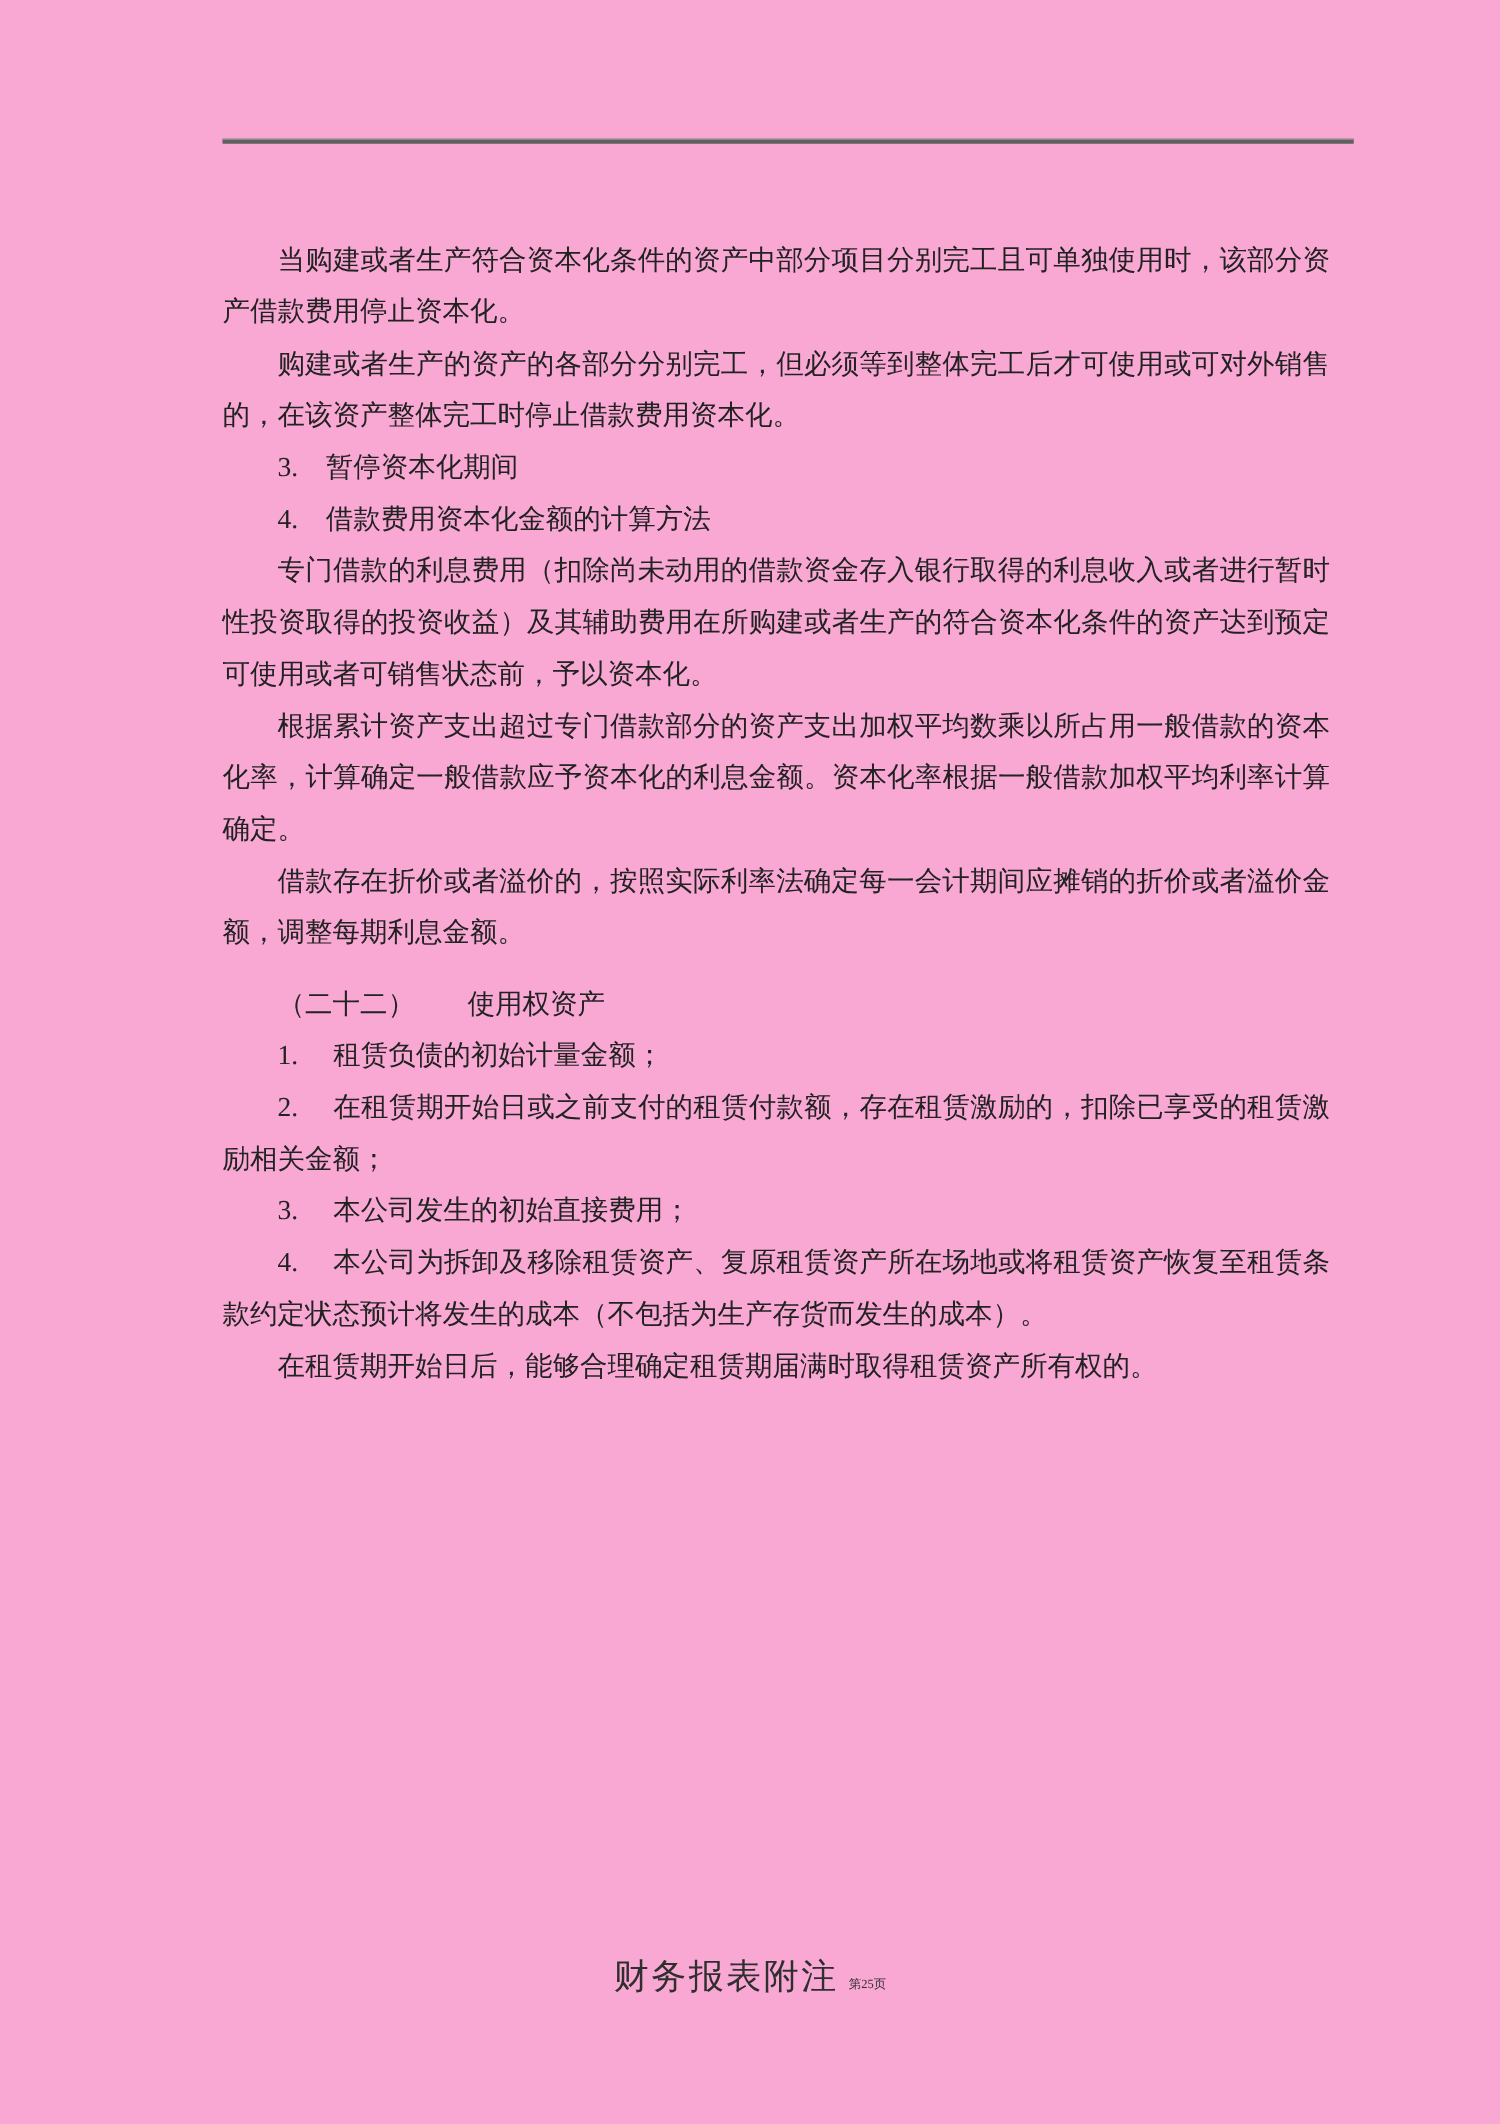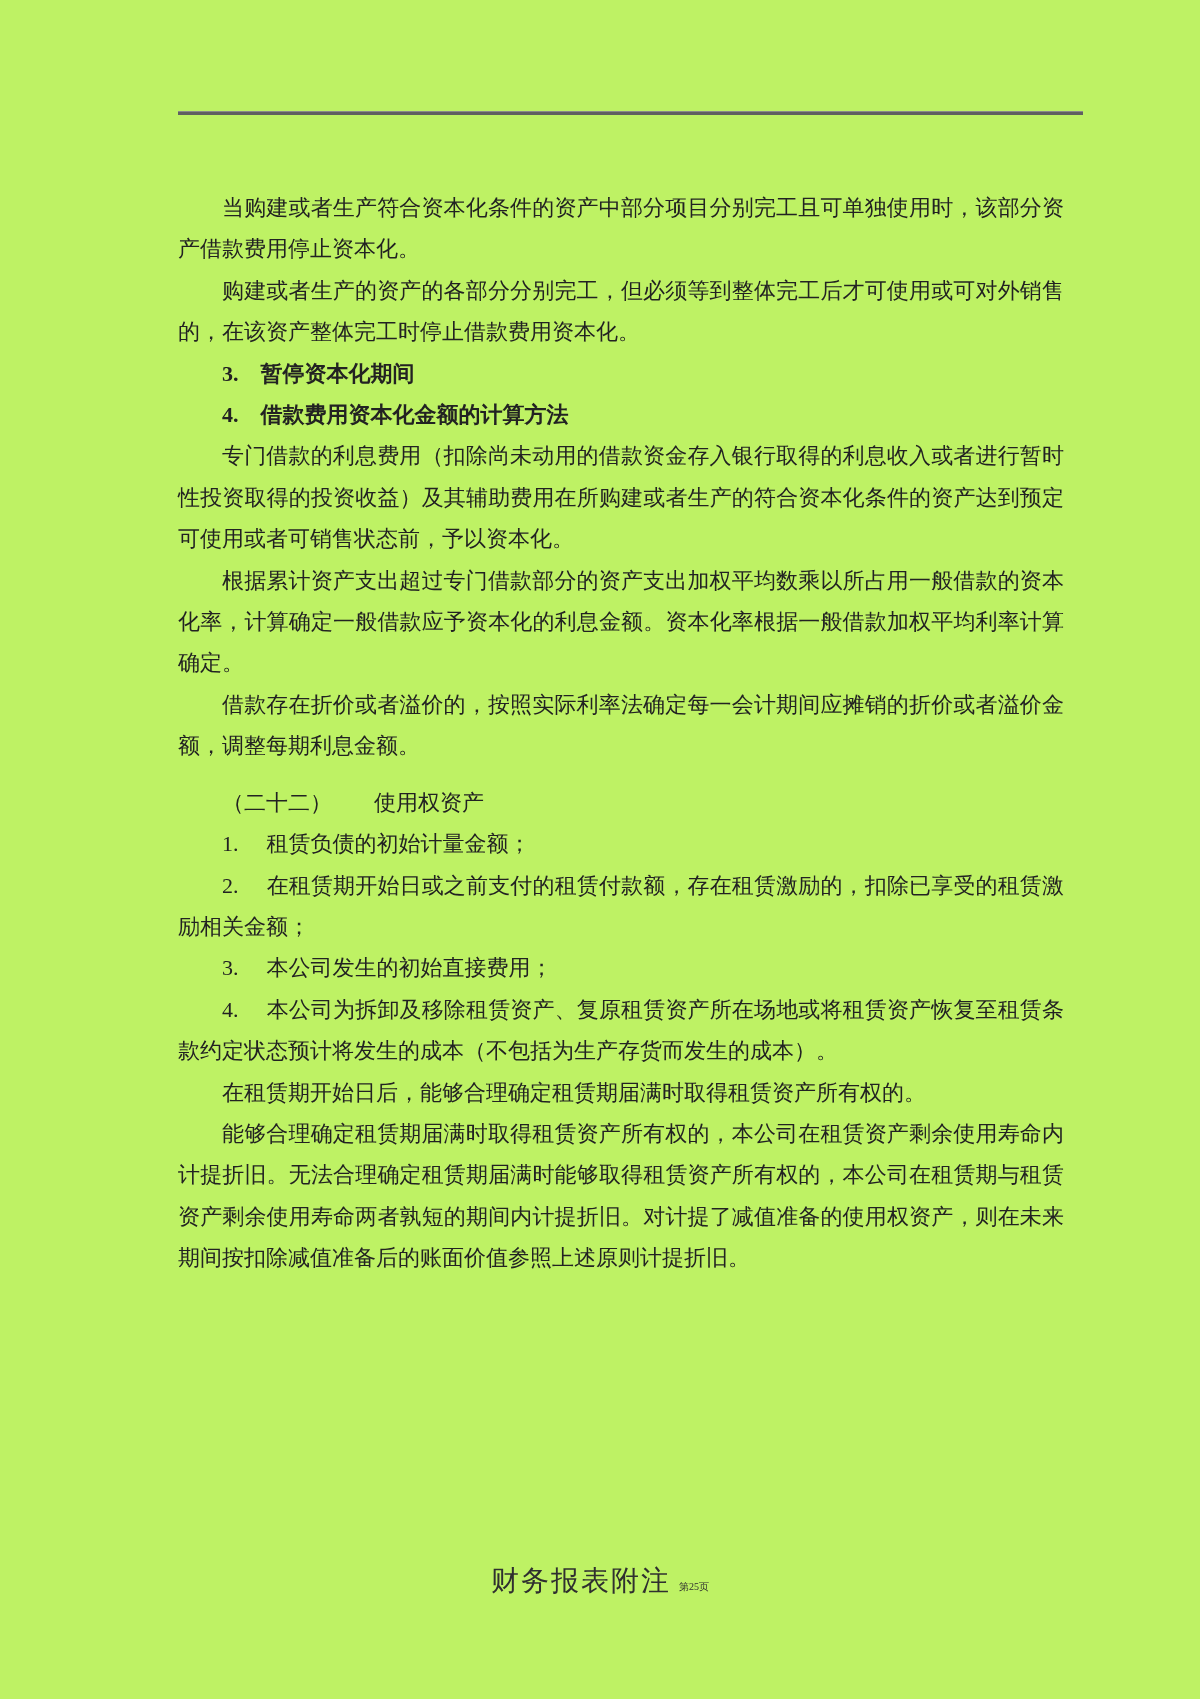--- a/index.html
+++ b/index.html
@@ -10,21 +10,21 @@
   body {
     width: 1200px;
     height: 1699px;
     position: relative;
     font-family: "Liberation Serif", "DejaVu Serif", serif;
     color: #222222;
   }
   .page {
     position: absolute;
     inset: 0;
-    background: #bef264;
+    background: #f9a8d4;
   }
   .header-rule {
     position: absolute;
     left: 178px;
     top: 111px;
     width: 905px;
     height: 3px;
     background: #606060;
     border-top: 1px solid #8a8a8a;
   }
@@ -37,21 +37,21 @@
     line-height: 41.4px;
     text-align: justify;
     text-justify: inter-ideograph;
   }
   .content p {
     margin: 0;
     padding: 0;
     text-indent: 2em;
   }
   .num-heading {
-    font-weight: bold;
+    font-weight: normal;
   }
   .num-heading .h-num {
     margin-right: 22px;
   }
   .section-heading {
     font-weight: normal;
     margin-top: 15px !important;
   }
   .section-heading .h-num {
     margin-right: 42px;
@@ -106,20 +106,19 @@
     <p class="list-item"><span class="li-num">1.</span><span>租赁负债的初始计量金额；</span></p>
 
     <p class="list-item"><span class="li-num">2.</span><span>在租赁期开始日或之前支付的租赁付款额，存在租赁激励的，扣除已享受的租赁激励相关金额；</span></p>
 
     <p class="list-item"><span class="li-num">3.</span><span>本公司发生的初始直接费用；</span></p>
 
     <p class="list-item"><span class="li-num">4.</span><span>本公司为拆卸及移除租赁资产、复原租赁资产所在场地或将租赁资产恢复至租赁条款约定状态预计将发生的成本（不包括为生产存货而发生的成本）。</span></p>
 
     <p class="para">在租赁期开始日后，能够合理确定租赁期届满时取得租赁资产所有权的。</p>
 
-    <p class="para">能够合理确定租赁期届满时取得租赁资产所有权的，本公司在租赁资产剩余使用寿命内计提折旧。无法合理确定租赁期届满时能够取得租赁资产所有权的，本公司在租赁期与租赁资产剩余使用寿命两者孰短的期间内计提折旧。对计提了减值准备的使用权资产，则在未来期间按扣除减值准备后的账面价值参照上述原则计提折旧。</p>
 
 
   </section>
 
   <footer class="page-footer"><span class="footer-title">财务报表附注</span><span class="footer-page">第25页</span></footer>
 
 </main>
 
 </body></html>

